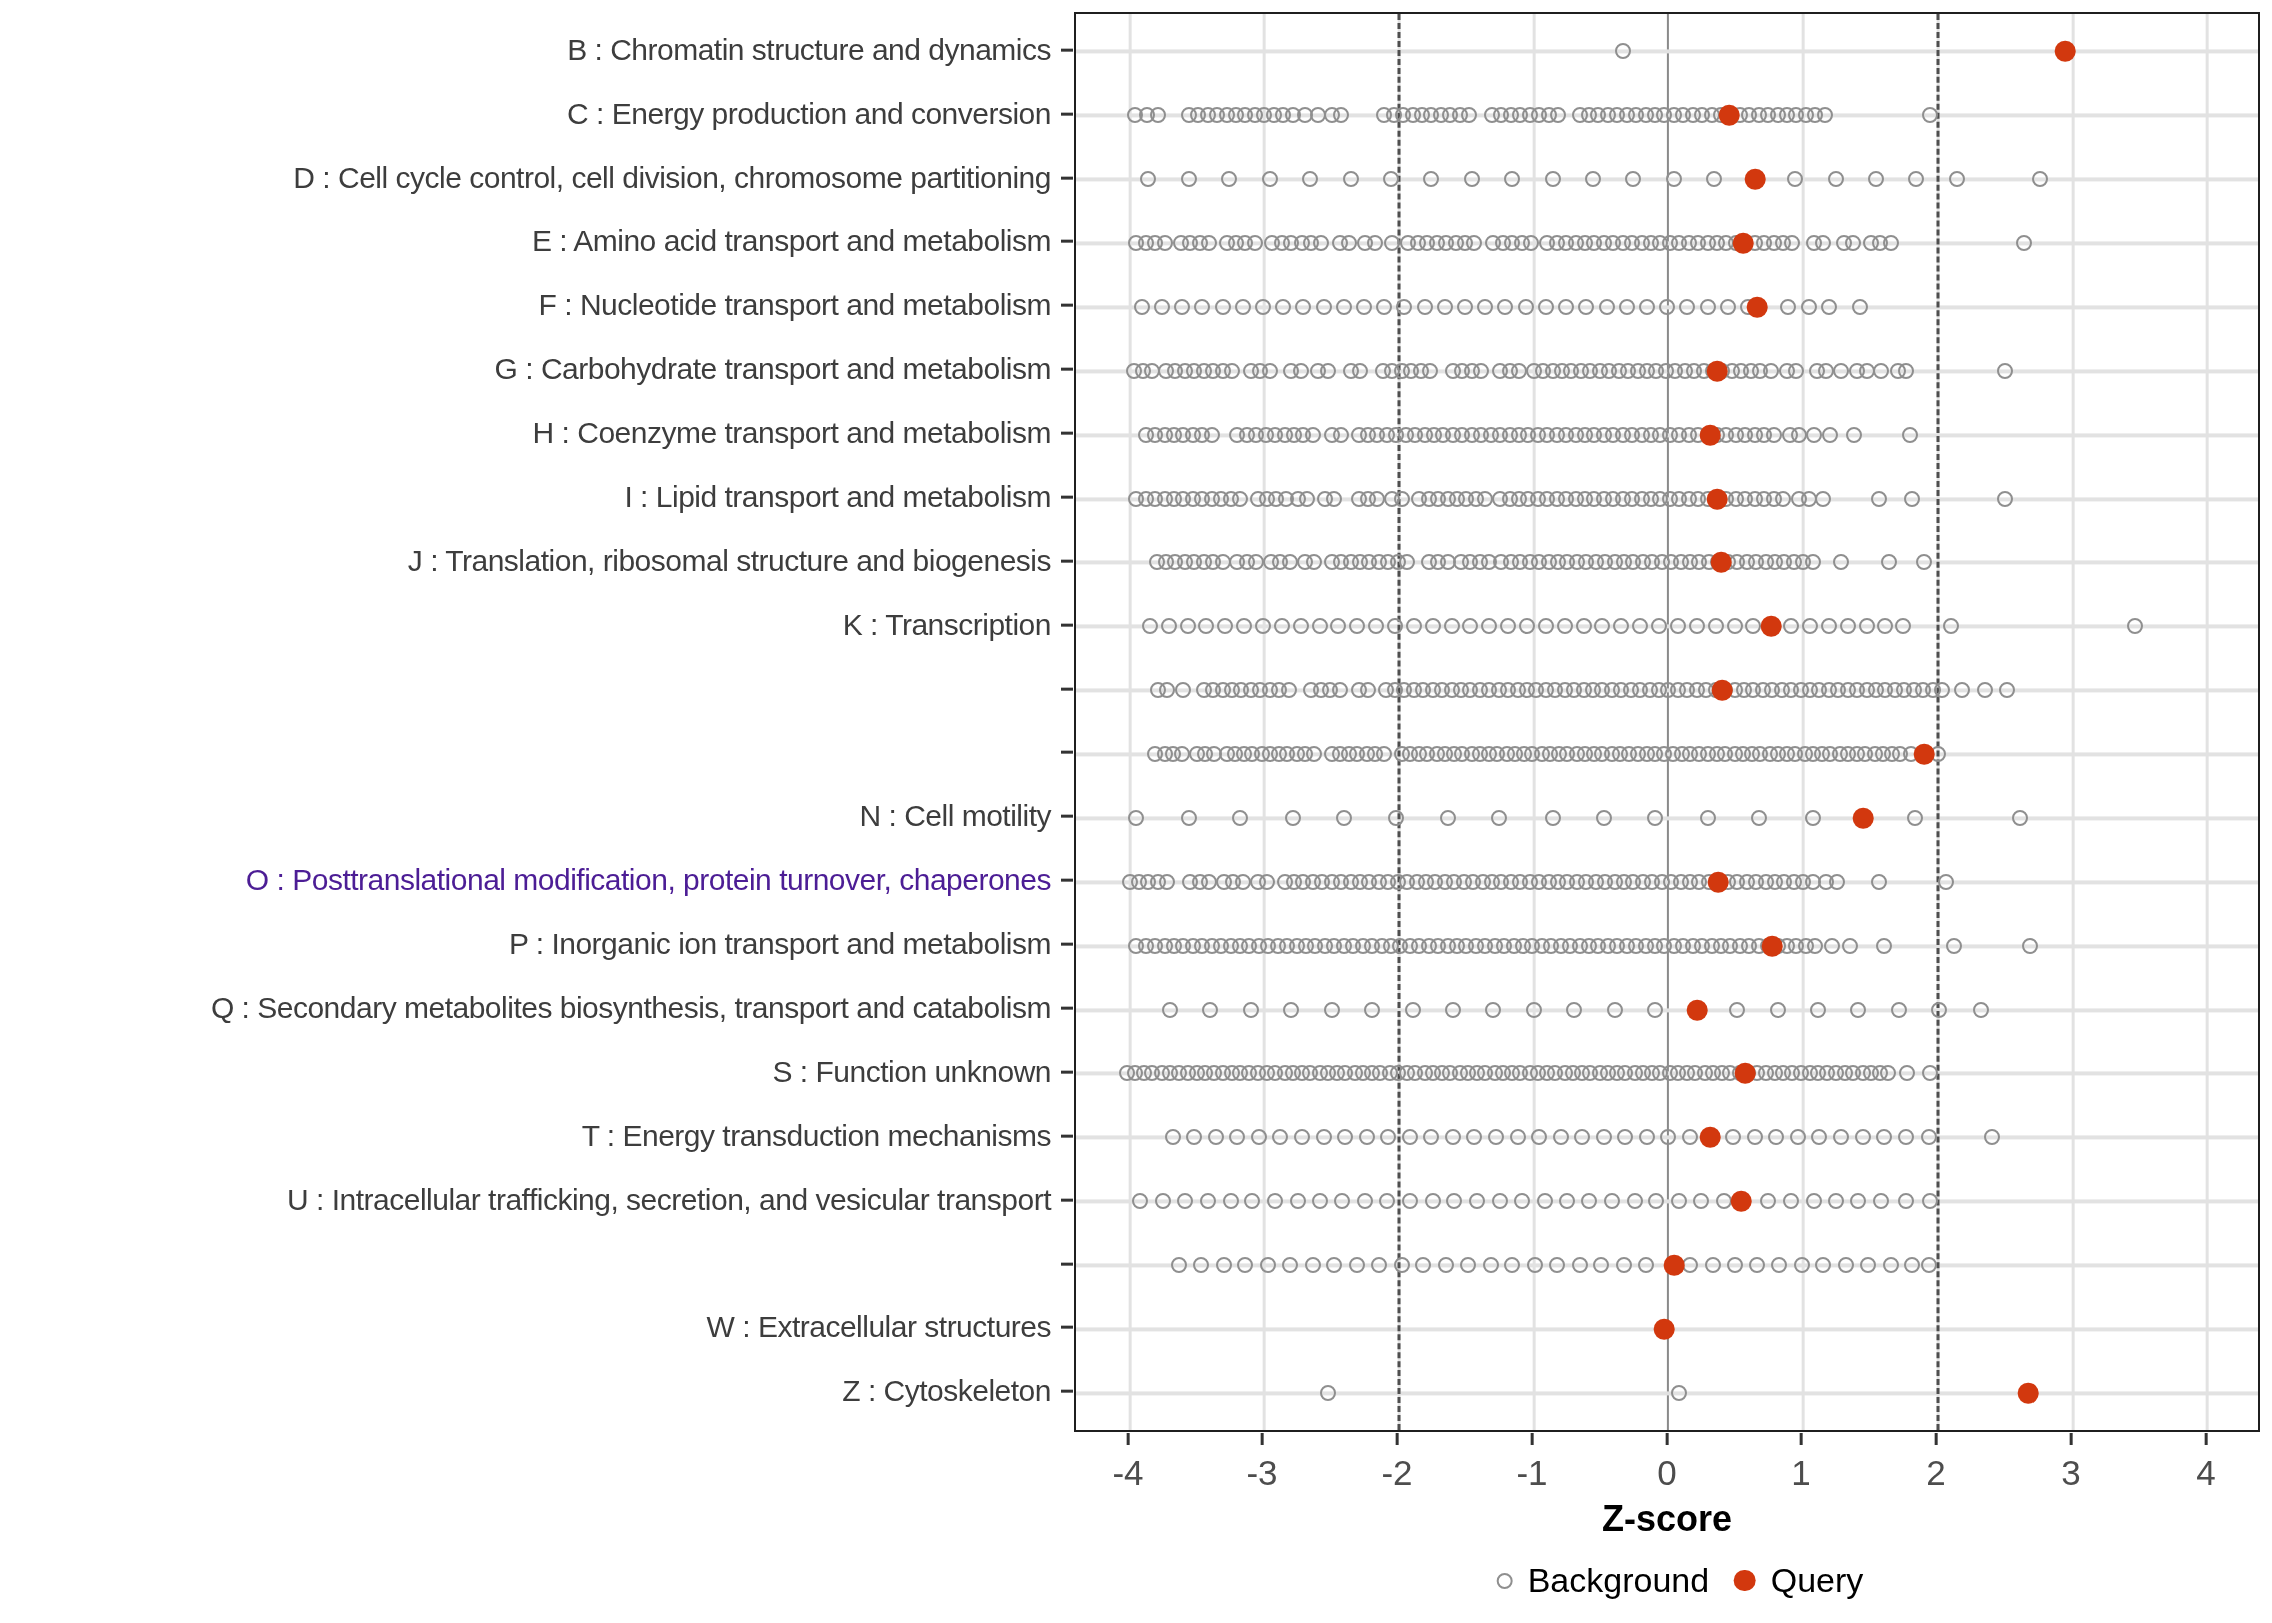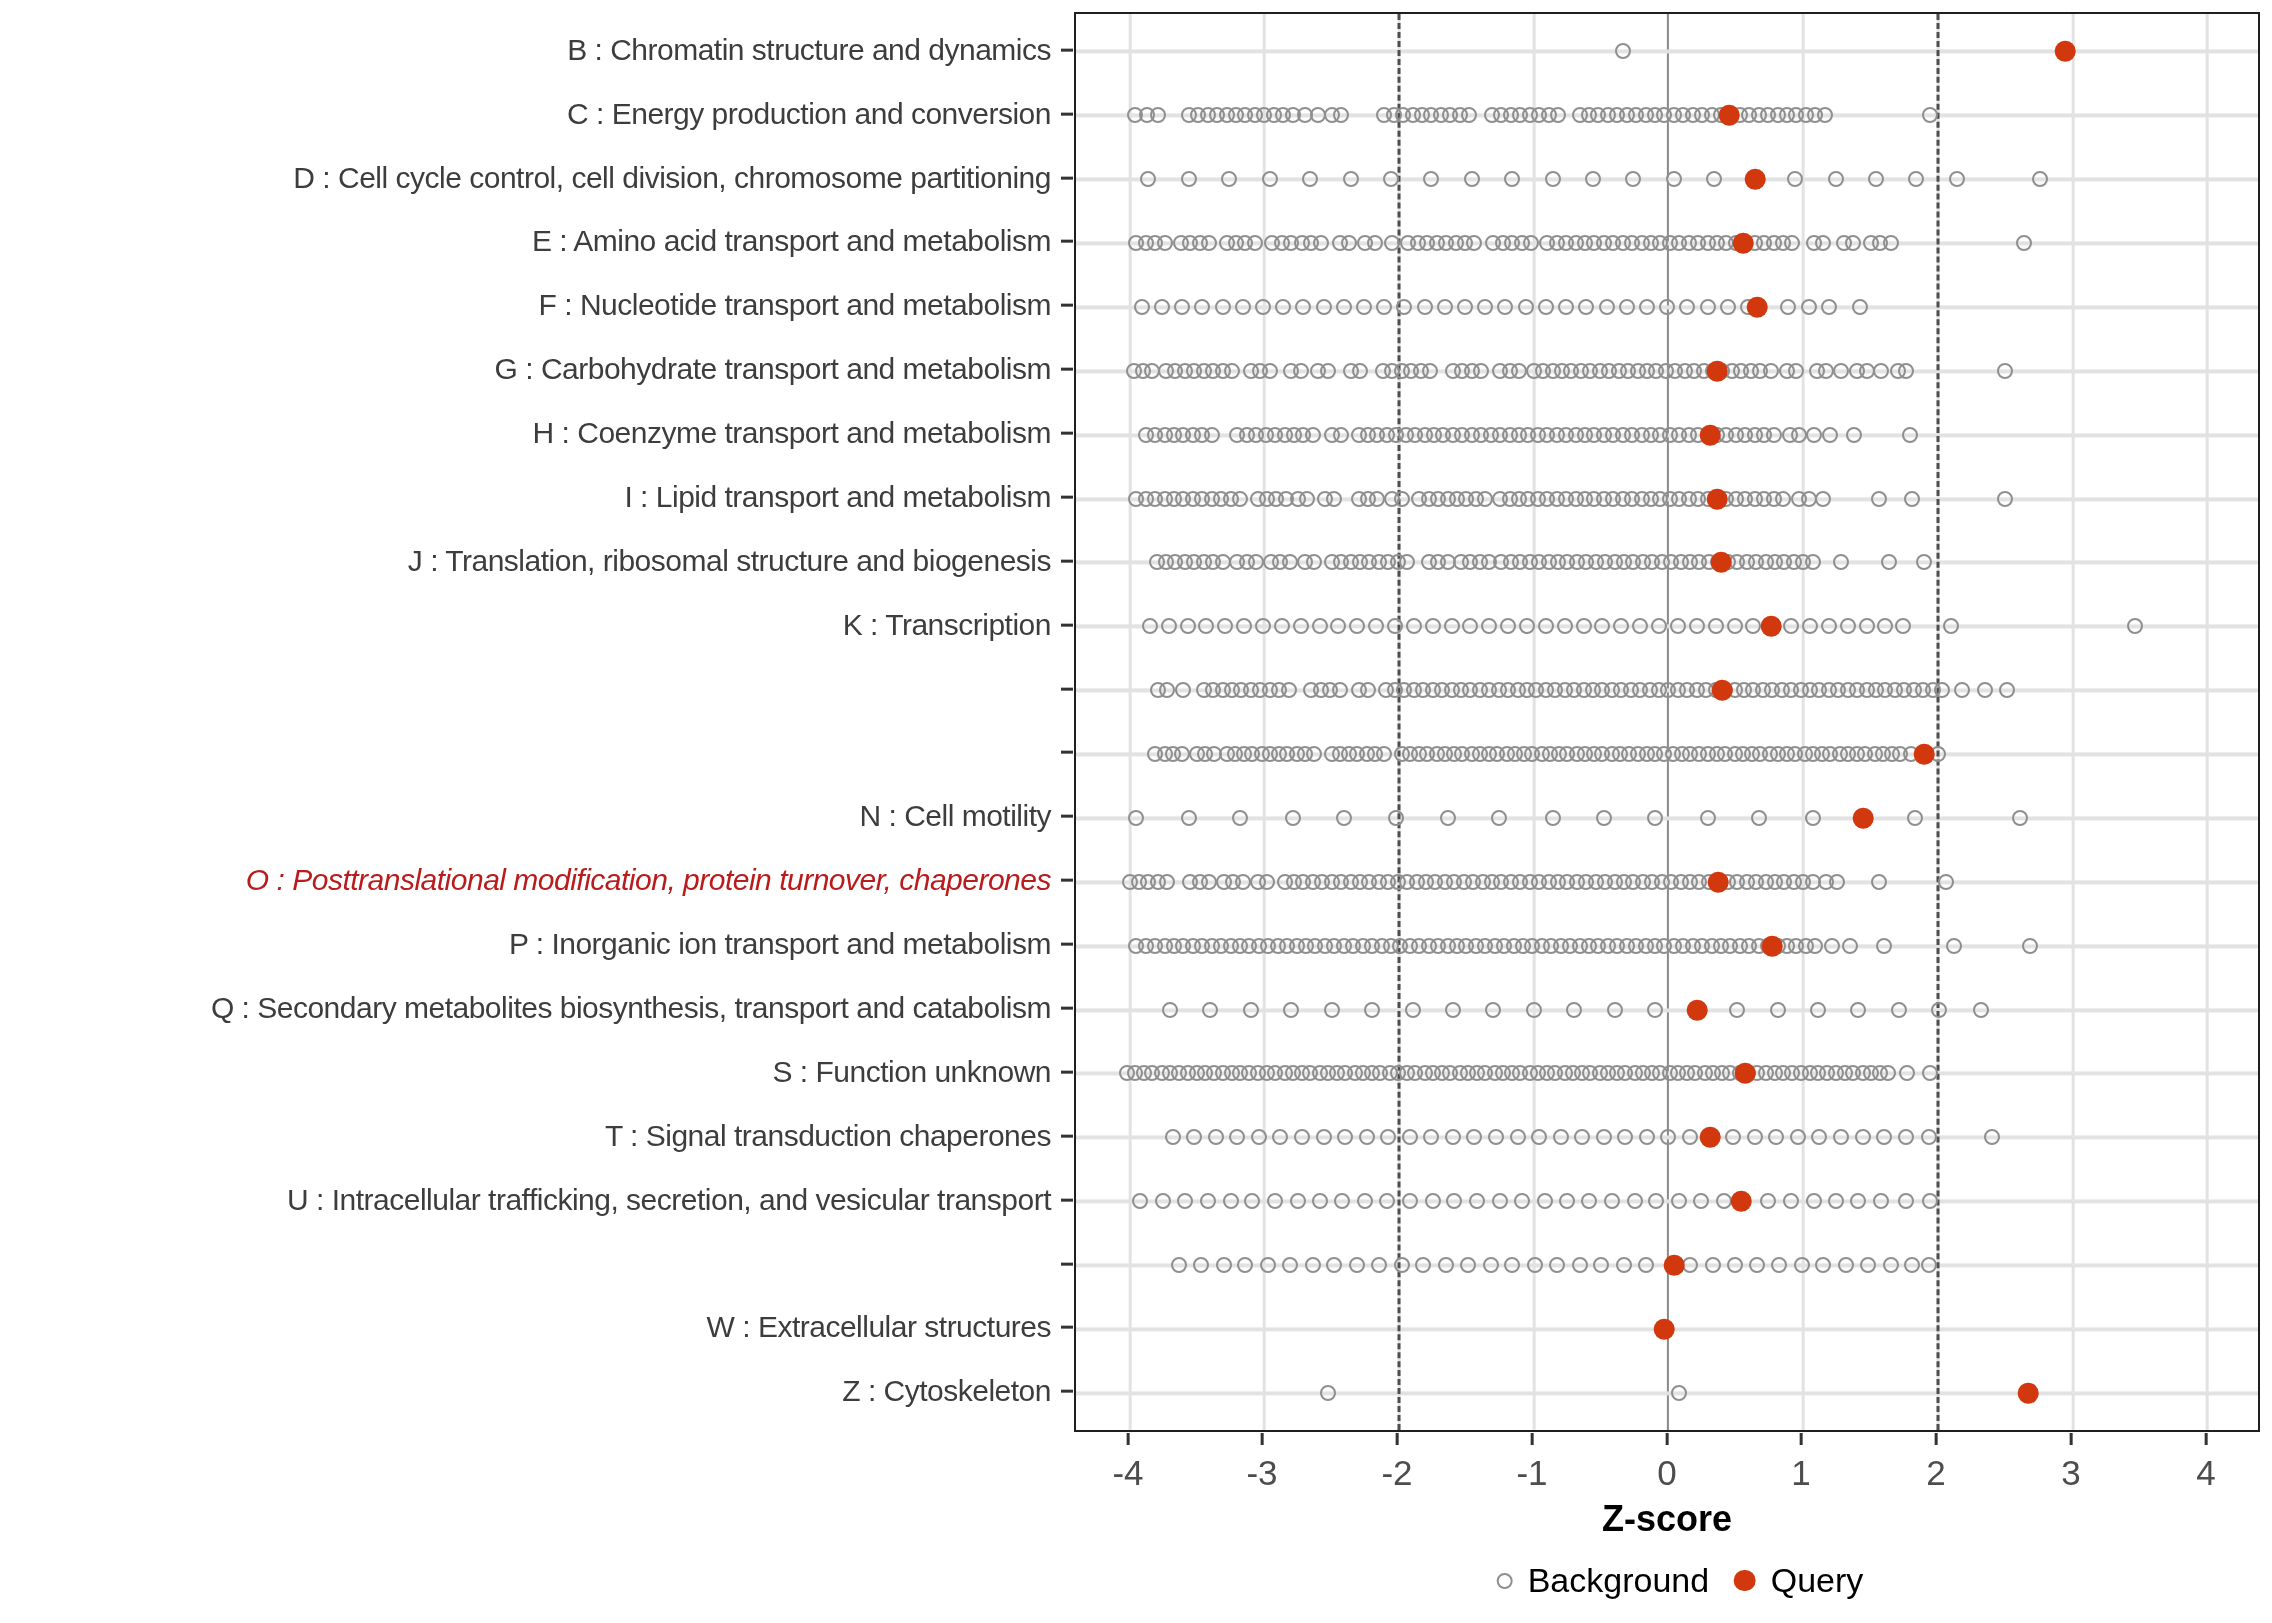--- a/index.html
+++ b/index.html
@@ -1200,29 +1200,29 @@
     <div class="cat-label" style="top: 497px; color: rgb(61, 61, 61);">I : Lipid transport and metabolism</div>
     <div class="y-tick" style="left: 1061px; top: 561px;"></div>
     <div class="cat-label" style="top: 561px; color: rgb(61, 61, 61);">J : Translation, ribosomal structure and biogenesis</div>
     <div class="y-tick" style="left: 1061px; top: 625px;"></div>
     <div class="cat-label" style="top: 625px; color: rgb(61, 61, 61);">K : Transcription</div>
     <div class="y-tick" style="left: 1061px; top: 689px;"></div>
     <div class="y-tick" style="left: 1061px; top: 752px;"></div>
     <div class="y-tick" style="left: 1061px; top: 816px;"></div>
     <div class="cat-label" style="top: 816px; color: rgb(61, 61, 61);">N : Cell motility</div>
     <div class="y-tick" style="left: 1061px; top: 880px;"></div>
-    <div class="cat-label" style="top: 880px; color: #b91c1c; font-style: italic;">O : Posttranslational modification, protein turnover, chaperones</div>
+    <div class="cat-label" style="top: 880px; color: #4c1d95;">O : Posttranslational modification, protein turnover, chaperones</div>
     <div class="y-tick" style="left: 1061px; top: 944px;"></div>
     <div class="cat-label" style="top: 944px; color: rgb(61, 61, 61);">P : Inorganic ion transport and metabolism</div>
     <div class="y-tick" style="left: 1061px; top: 1008px;"></div>
     <div class="cat-label" style="top: 1008px; color: rgb(61, 61, 61);">Q : Secondary metabolites biosynthesis, transport and catabolism</div>
     <div class="y-tick" style="left: 1061px; top: 1072px;"></div>
     <div class="cat-label" style="top: 1072px; color: rgb(61, 61, 61);">S : Function unknown</div>
     <div class="y-tick" style="left: 1061px; top: 1136px;"></div>
-    <div class="cat-label" style="top: 1136px; color: rgb(61, 61, 61);">T : Signal transduction chaperones</div>
+    <div class="cat-label" style="top: 1136px; color: rgb(61, 61, 61);">T : Energy transduction mechanisms</div>
     <div class="y-tick" style="left: 1061px; top: 1200px;"></div>
     <div class="cat-label" style="top: 1200px; color: rgb(61, 61, 61);">U : Intracellular trafficking, secretion, and vesicular transport</div>
     <div class="y-tick" style="left: 1061px; top: 1264px;"></div>
     <div class="y-tick" style="left: 1061px; top: 1327px;"></div>
     <div class="cat-label" style="top: 1327px; color: rgb(61, 61, 61);">W : Extracellular structures</div>
     <div class="y-tick" style="left: 1061px; top: 1391px;"></div>
     <div class="cat-label" style="top: 1391px; color: rgb(61, 61, 61);">Z : Cytoskeleton</div>
   </div>
 
 

